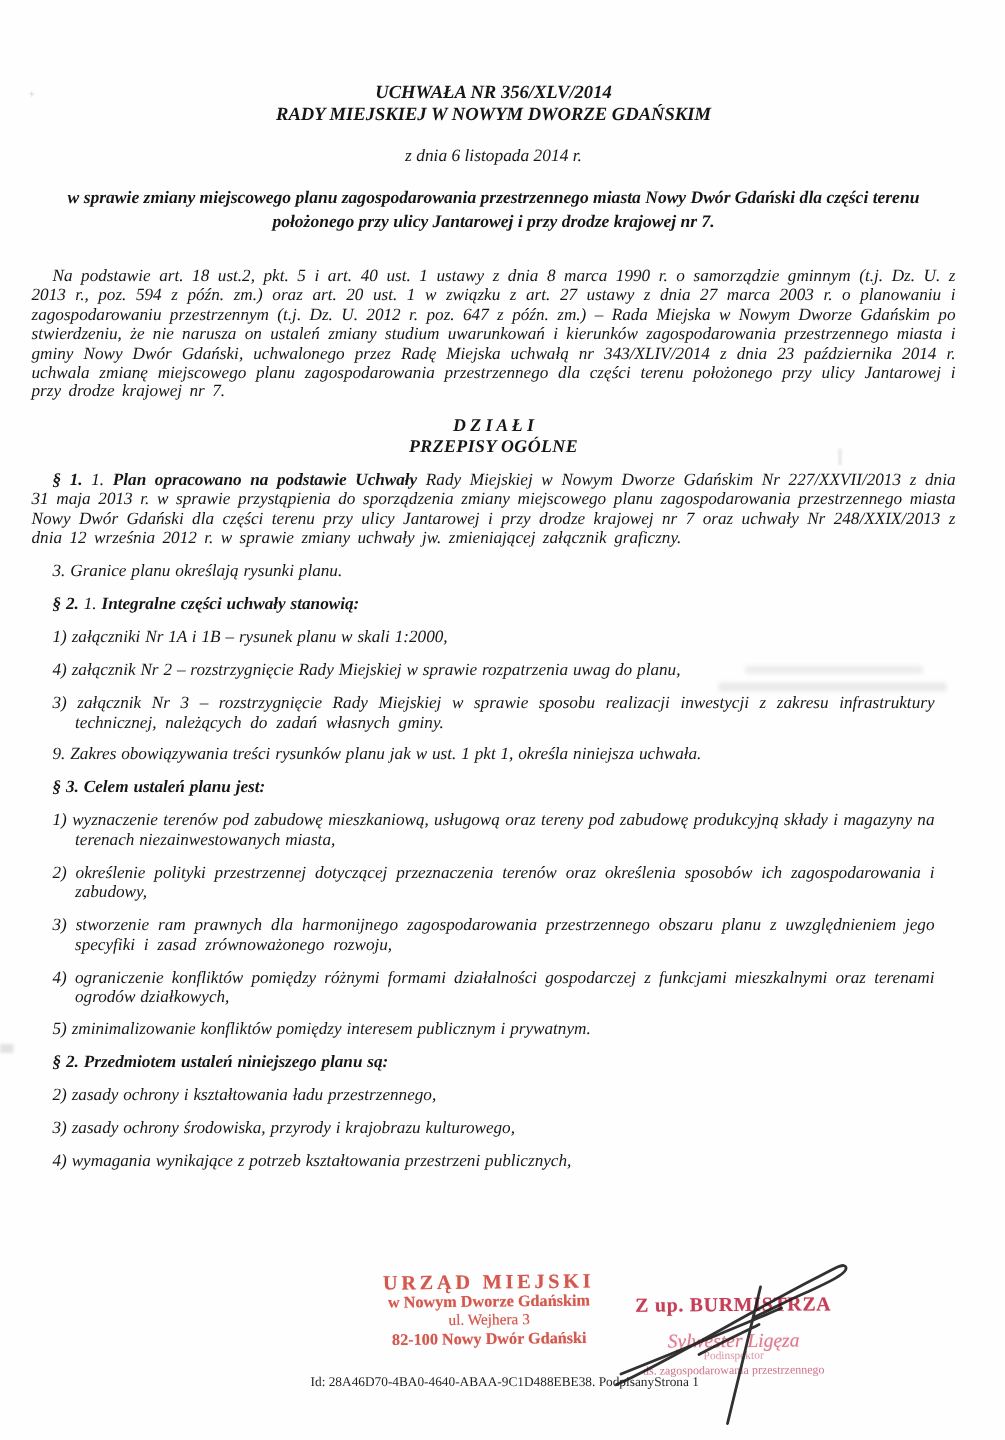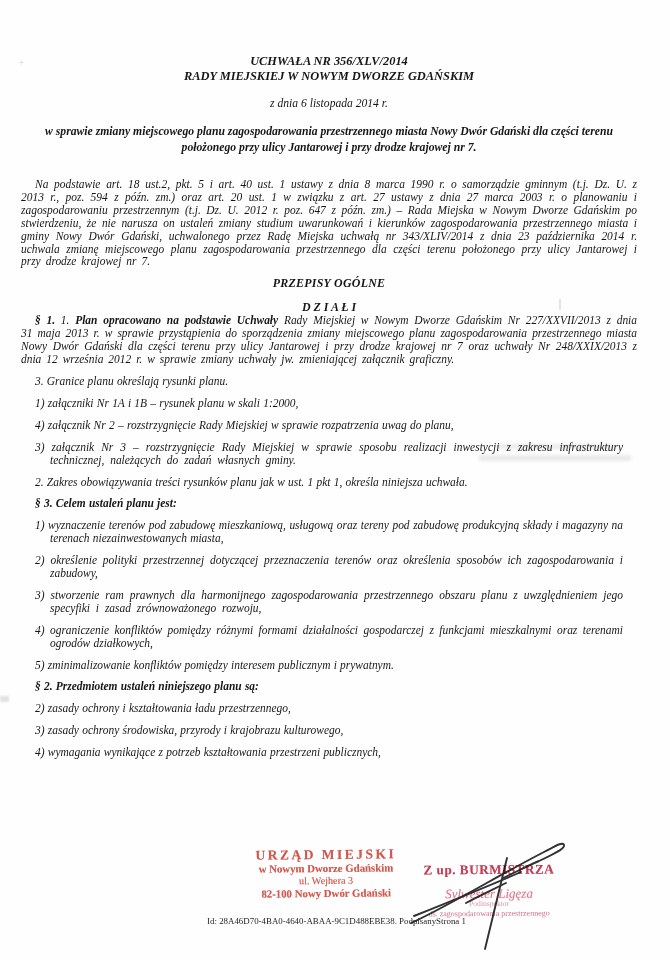--- a/index.html
+++ b/index.html
@@ -67,28 +67,29 @@
   <div class="artifact ghost2"></div>
   <div class="artifact ghost3"></div>
   <div class="artifact ghost4"></div>
 
   <div class="content">
       <p class="title"><b>UCHWAŁA NR 356/XLV/2014</b></p>
       <p class="title"><b>RADY MIEJSKIEJ W NOWYM DWORZE GDAŃSKIM</b></p>
       <p class="date"><span>z dnia 6 listopada 2014 r.</span></p>
       <p class="subject"><b>w sprawie zmiany miejscowego planu zagospodarowania przestrzennego miasta Nowy Dwór Gdański dla części terenu położonego przy ulicy Jantarowej i przy drodze krajowej nr 7.</b></p>
       <p class="para ws1"><span>Na podstawie art. 18 ust.2, pkt. 5 i art. 40 ust. 1 ustawy z dnia 8 marca 1990 r. o samorządzie gminnym (t.j. Dz. U. z 2013 r., poz. 594 z późn. zm.) oraz art. 20 ust. 1 w związku z art. 27 ustawy z dnia 27 marca 2003 r. o planowaniu i zagospodarowaniu przestrzennym (t.j. Dz. U. 2012 r. poz. 647 z późn. zm.) – Rada Miejska w Nowym Dworze Gdańskim po stwierdzeniu, że nie narusza on ustaleń zmiany studium uwarunkowań i kierunków zagospodarowania przestrzennego miasta i gminy Nowy Dwór Gdański, uchwalonego przez Radę Miejska uchwałą nr 343/XLIV/2014 z dnia 23 października 2014 r. uchwala zmianę miejscowego planu zagospodarowania przestrzennego dla części terenu położonego przy ulicy Jantarowej i przy drodze krajowej nr 7.</span></p>
+      <p class="heading"><b>D Z I A Ł I</b></p>
       <p class="heading sub"><b>PRZEPISY OGÓLNE</b></p>
-      <p class="heading"><b>D Z I A Ł I</b></p>
       <p class="para ws1"><b>§ 1. </b><span>1. </span><b>Plan opracowano na podstawie Uchwały </b><span>Rady Miejskiej w Nowym Dworze Gdańskim Nr 227/XXVII/2013 z dnia 31 maja 2013 r. w sprawie przystąpienia do sporządzenia zmiany miejscowego planu zagospodarowania przestrzennego miasta Nowy Dwór Gdański dla części terenu przy ulicy Jantarowej i przy drodze krajowej nr 7 oraz uchwały Nr 248/XXIX/2013 z dnia 12 września 2012 r. w sprawie zmiany uchwały jw. zmieniającej załącznik graficzny.</span></p>
       <p class="para"><span>3. Granice planu określają rysunki planu.</span></p>
+      <p class="para"><b>§ 2. </b><span>1. </span><b>Integralne części uchwały stanowią:</b></p>
       <p class="list"><span>1) załączniki Nr 1A i 1B – rysunek planu w skali 1:2000,</span></p>
       <p class="list"><span>4) załącznik Nr 2 – rozstrzygnięcie Rady Miejskiej w sprawie rozpatrzenia uwag do planu,</span></p>
       <p class="list ws2"><span>3) załącznik Nr 3 – rozstrzygnięcie Rady Miejskiej w sprawie sposobu realizacji inwestycji z zakresu infrastruktury technicznej, należących do zadań własnych gminy.</span></p>
-      <p class="para"><span>2. Zakres obowiązywania treści rysunków planu jak w ust. 1 pkt 1, określa niniejsza uchwała.</span></p>
+      <p class="para"><span>9. Zakres obowiązywania treści rysunków planu jak w ust. 1 pkt 1, określa niniejsza uchwała.</span></p>
       <p class="para"><b>§ 3. Celem ustaleń planu jest:</b></p>
       <p class="list"><span>1) wyznaczenie terenów pod zabudowę mieszkaniową, usługową oraz tereny pod zabudowę produkcyjną składy i magazyny na terenach niezainwestowanych miasta,</span></p>
       <p class="list ws2"><span>2) określenie polityki przestrzennej dotyczącej przeznaczenia terenów oraz określenia sposobów ich zagospodarowania i zabudowy,</span></p>
       <p class="list ws2"><span>3) stworzenie ram prawnych dla harmonijnego zagospodarowania przestrzennego obszaru planu z uwzględnieniem jego specyfiki i zasad zrównoważonego rozwoju,</span></p>
       <p class="list"><span>4) ograniczenie konfliktów pomiędzy różnymi formami działalności gospodarczej z funkcjami mieszkalnymi oraz terenami ogrodów działkowych,</span></p>
       <p class="list"><span>5) zminimalizowanie konfliktów pomiędzy interesem publicznym i prywatnym.</span></p>
       <p class="para"><b>§ 2. Przedmiotem ustaleń niniejszego planu są:</b></p>
       <p class="list"><span>2) zasady ochrony i kształtowania ładu przestrzennego,</span></p>
       <p class="list"><span>3) zasady ochrony środowiska, przyrody i krajobrazu kulturowego,</span></p>
       <p class="list"><span>4) wymagania wynikające z potrzeb kształtowania przestrzeni publicznych,</span></p>

